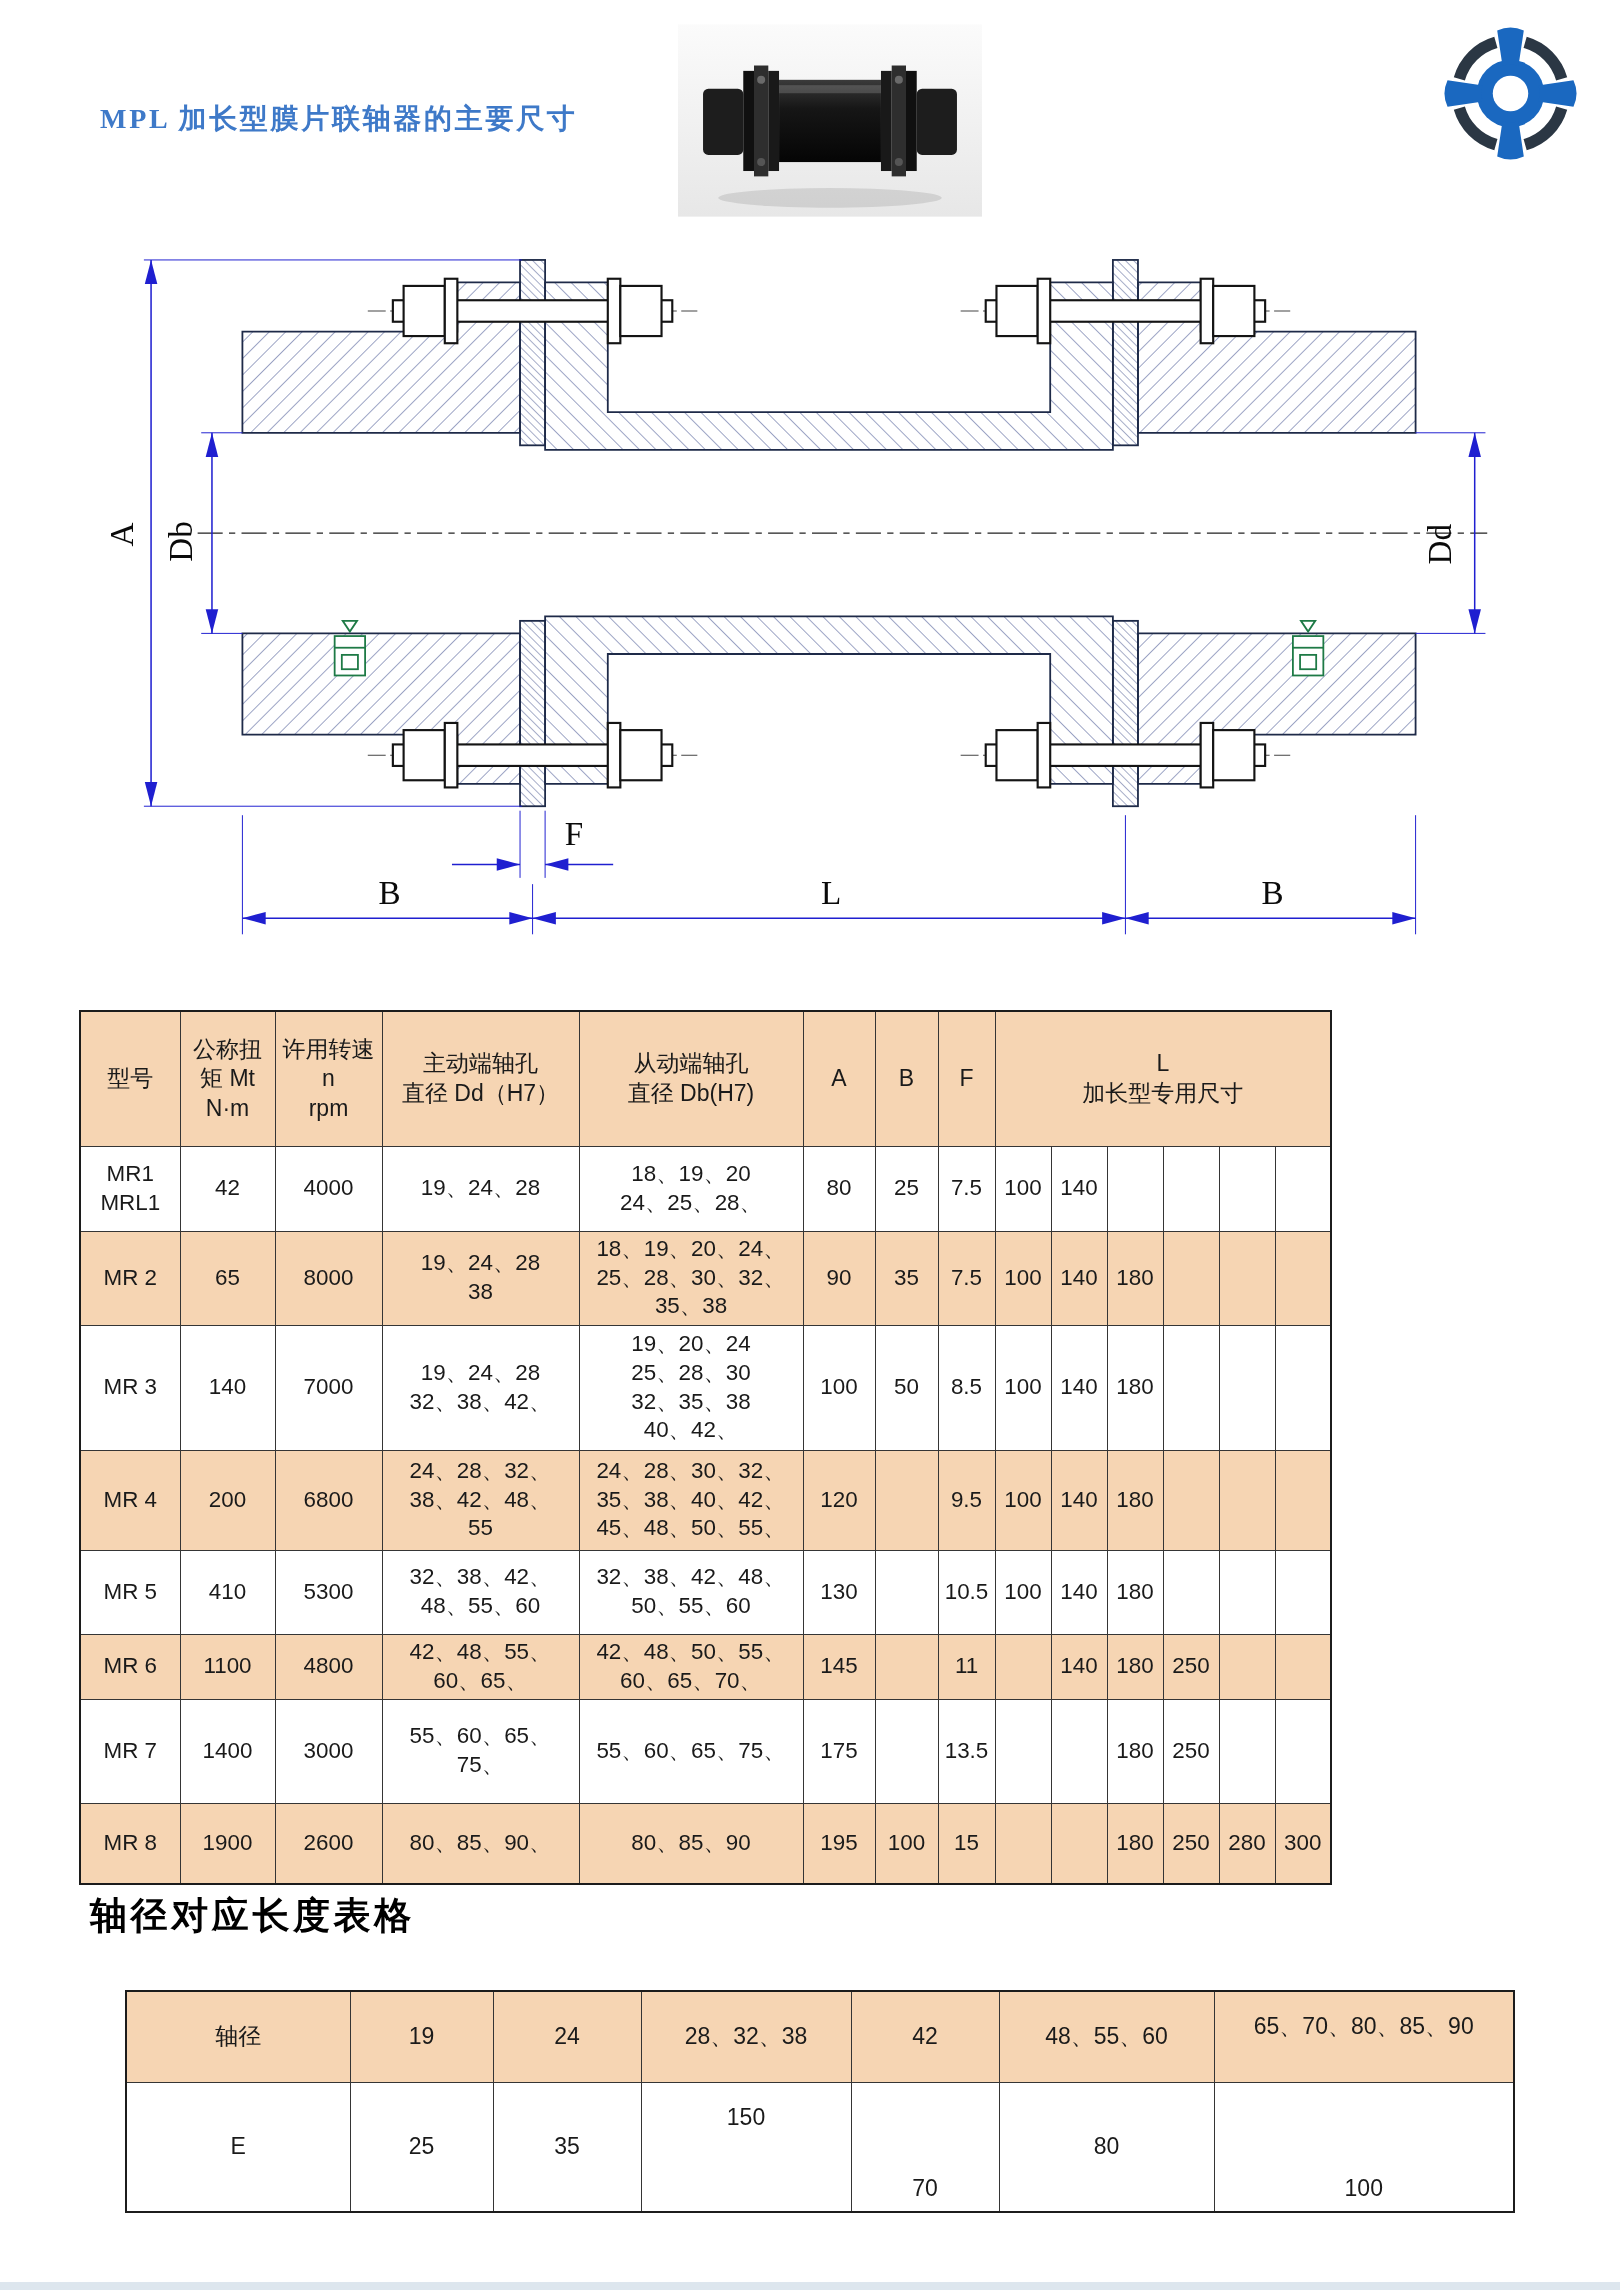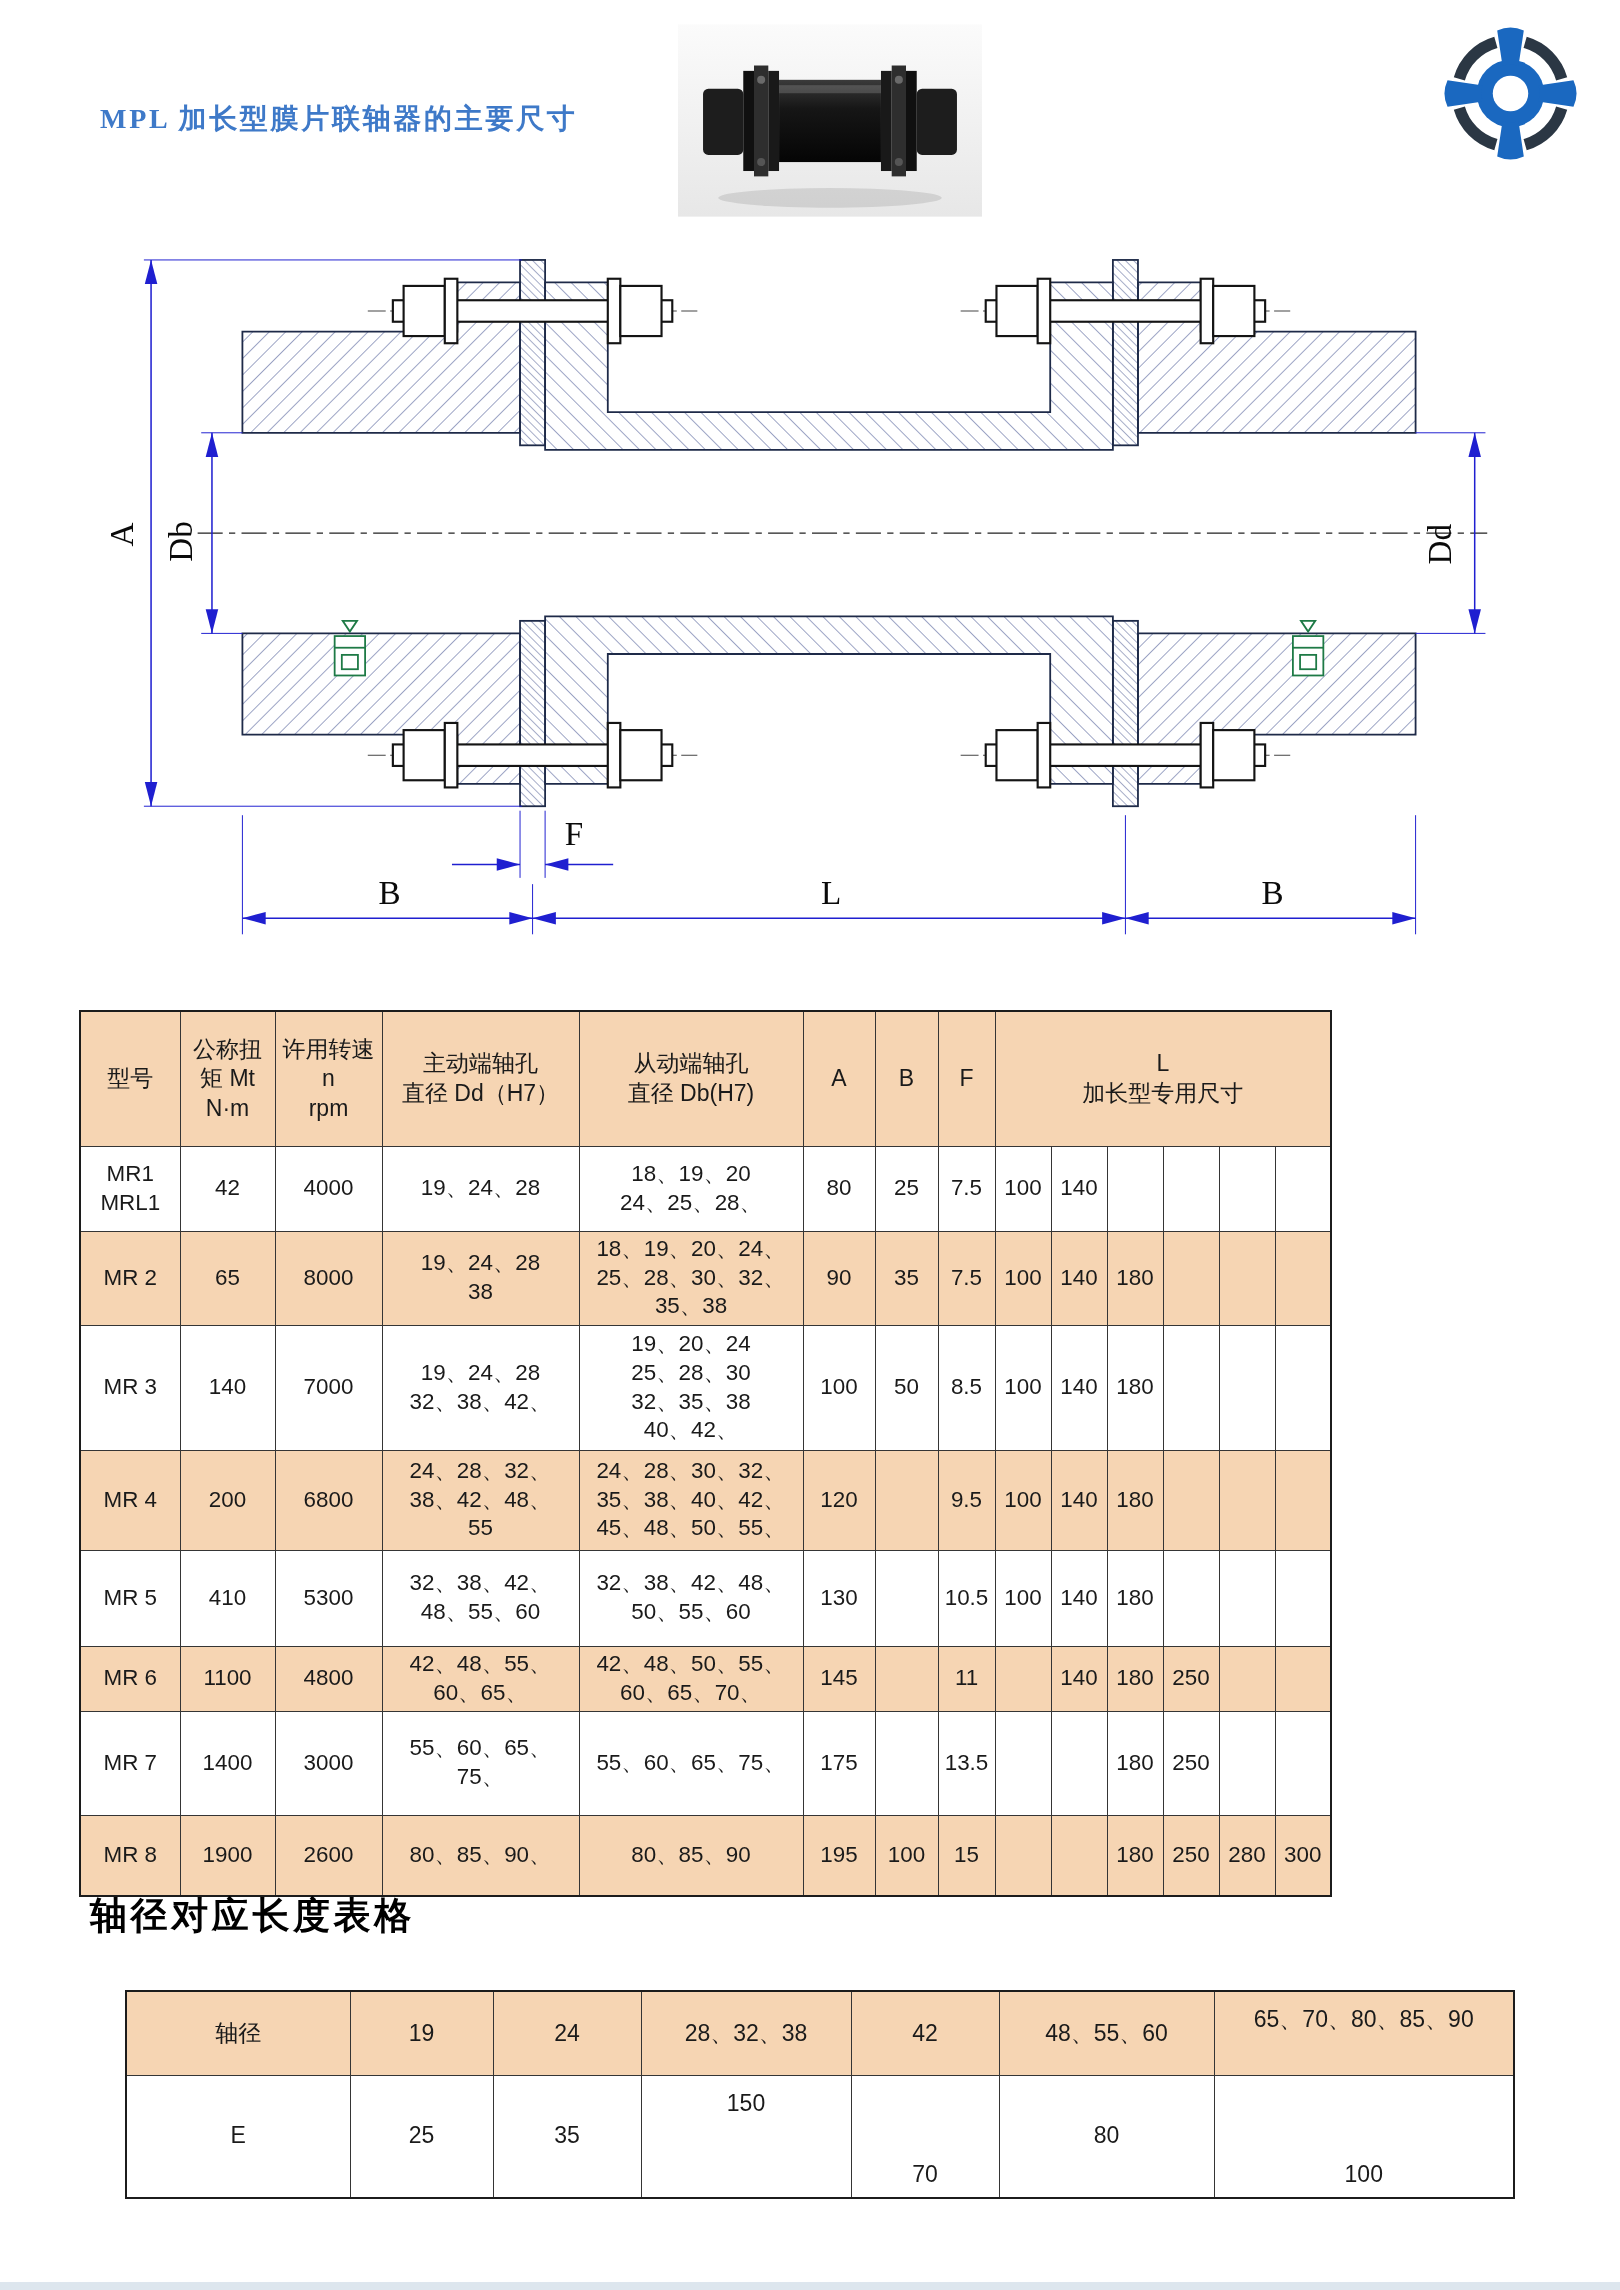--- a/index.html
+++ b/index.html
@@ -34,21 +34,21 @@
     border:2.2px solid #1c1c1c;
   }
   .main-table thead th{background:#f6d5b3;height:130px;font-size:23px;}
   .main-table tr.tan td{background:#f6d5b3;}
   .shaft-table{
     position:absolute;left:125px;top:1990px;width:1388px;
     border:2.2px solid #1c1c1c;
   }
   .shaft-table .hdr td{background:#f6d5b3;height:68px;font-size:23px;}
   .shaft-table .erow td{height:106px;font-size:23px;}
-  .v-top{vertical-align:top;padding-top:13px;}
+  .v-top{vertical-align:top;padding-top:20px;}
   .v-bottom{vertical-align:bottom;padding-bottom:7.2px;}
 
   
   .part{stroke:#1e2a48;stroke-width:2;}
   #bolt rect{stroke:#141414;stroke-width:2.4;fill:#ffffff;}
   #bolt line{stroke:#444444;stroke-width:1.2;stroke-dasharray:20 5 5 5;}
   #setscrew rect, #setscrew line, #setscrew polygon{stroke:#1e7a46;stroke-width:2;fill:#ffffff;}
   .centerline{stroke:#222222;stroke-width:1.5;stroke-dasharray:28 7 7 7;}
   .dim{stroke:#1f1fd0;stroke-width:1.7;}
   .ext{stroke:#1f1fd0;stroke-width:1.1;}
@@ -314,21 +314,21 @@
         <td>120</td>
         <td></td>
         <td>9.5</td>
         <td>100</td>
         <td>140</td>
         <td>180</td>
         <td></td>
         <td></td>
         <td></td>
       </tr>
-      <tr style="height: 96px;">
+      <tr style="height: 84px;">
         <td>MR 5</td>
         <td>410</td>
         <td>5300</td>
         <td>32、38、42、
 48、55、60</td>
         <td>32、38、42、48、
 50、55、60</td>
         <td>130</td>
         <td></td>
         <td>10.5</td>

